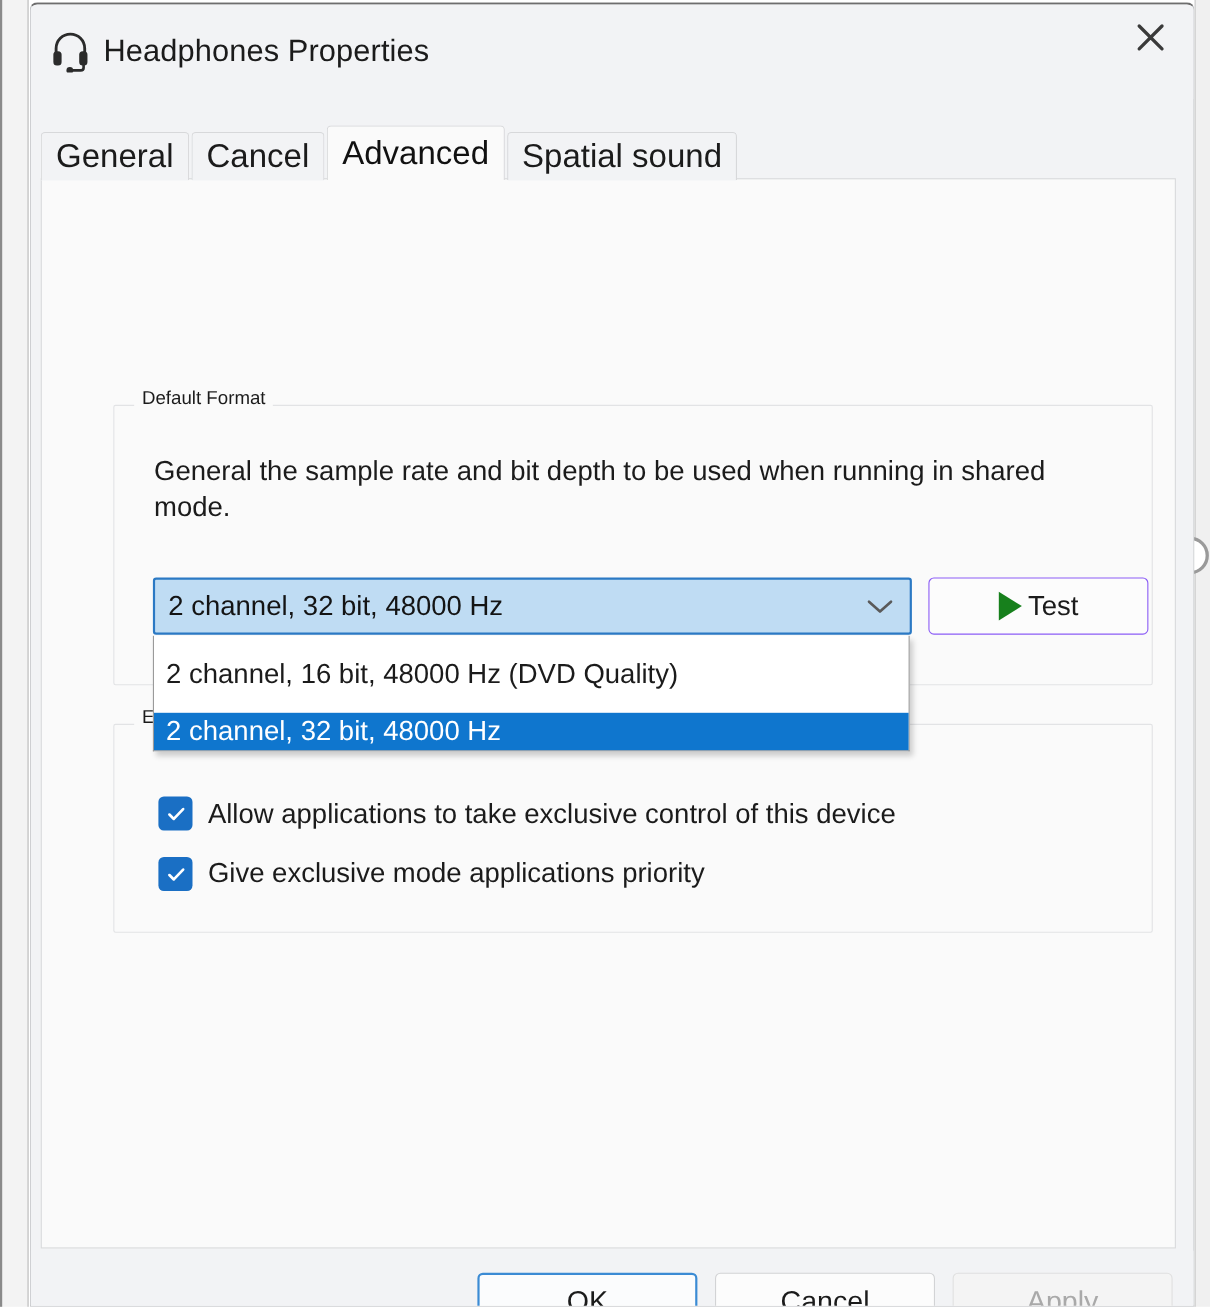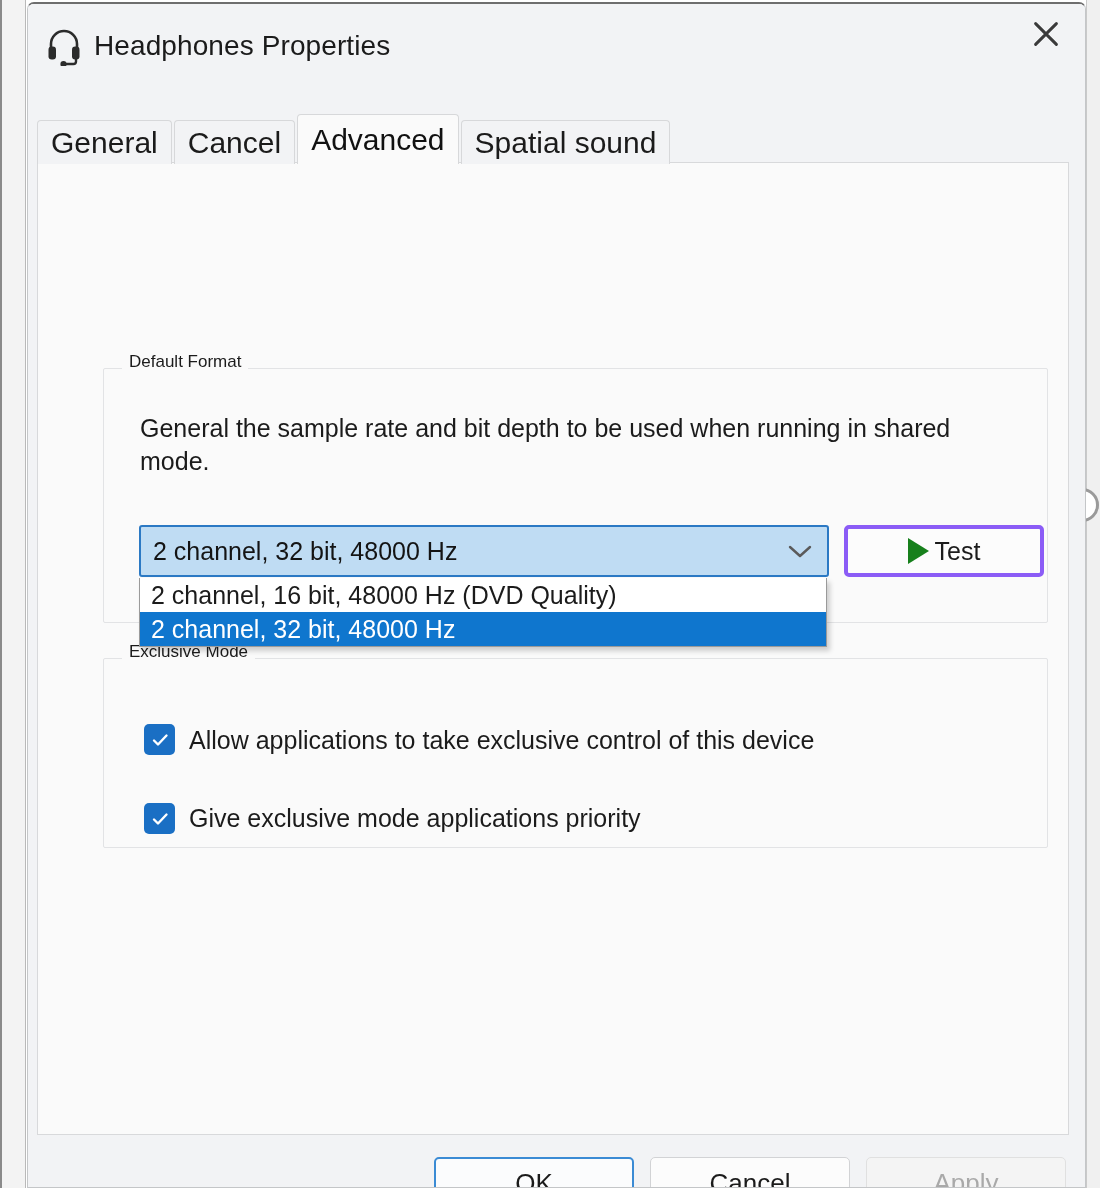--- a/index.html
+++ b/index.html
@@ -188,33 +188,34 @@
     z-index: 20;
     padding: 0;
   }
   .dd-item {
     height: 34px;
     display: flex; align-items: center;
     padding-left: 11px;
     font-size: 25px;
     color: #1b1b1b;
     white-space: nowrap;
+    margin-top: 18px;
   }
   .dd-item.selected {
     background: #0f76ce;
     color: #ffffff;
   }
 
   
   .test-btn {
     position: absolute;
     left: 806px; top: 362px;
     width: 200px; height: 52px;
     background: #fcfcfc;
-    border: 4px solid #8b5cf6;
+    border: 1px solid #8b5cf6;
     border-radius: 5px;
     display: flex; align-items: center; justify-content: center;
     gap: 6px;
     font-size: 25px;
     color: #1b1b1b;
     z-index: 7;
   }
   .play-tri {
     width: 0; height: 0;
     border-left: 21px solid #17801c;
@@ -222,21 +223,21 @@
     border-bottom: 13px solid transparent;
   }
 
   
   .cbrow {
     position: absolute;
     display: flex; align-items: center;
     gap: 14px;
   }
   #cb-exclusive-control { left: 40px; top: 65px; align-items: flex-end; }
-  #cb-exclusive-priority { left: 40px; top: 144px; }
+  #cb-exclusive-priority { left: 40px; top: 120px; }
   .cbox {
     width: 31px; height: 31px;
     background: #1a6fc4;
     border-radius: 5px;
     display: flex; align-items: center; justify-content: center;
     flex: 0 0 auto;
   }
   .cbox svg { display: block; }
   .cblabel {
     font-size: 25px; color: #1b1b1b;

